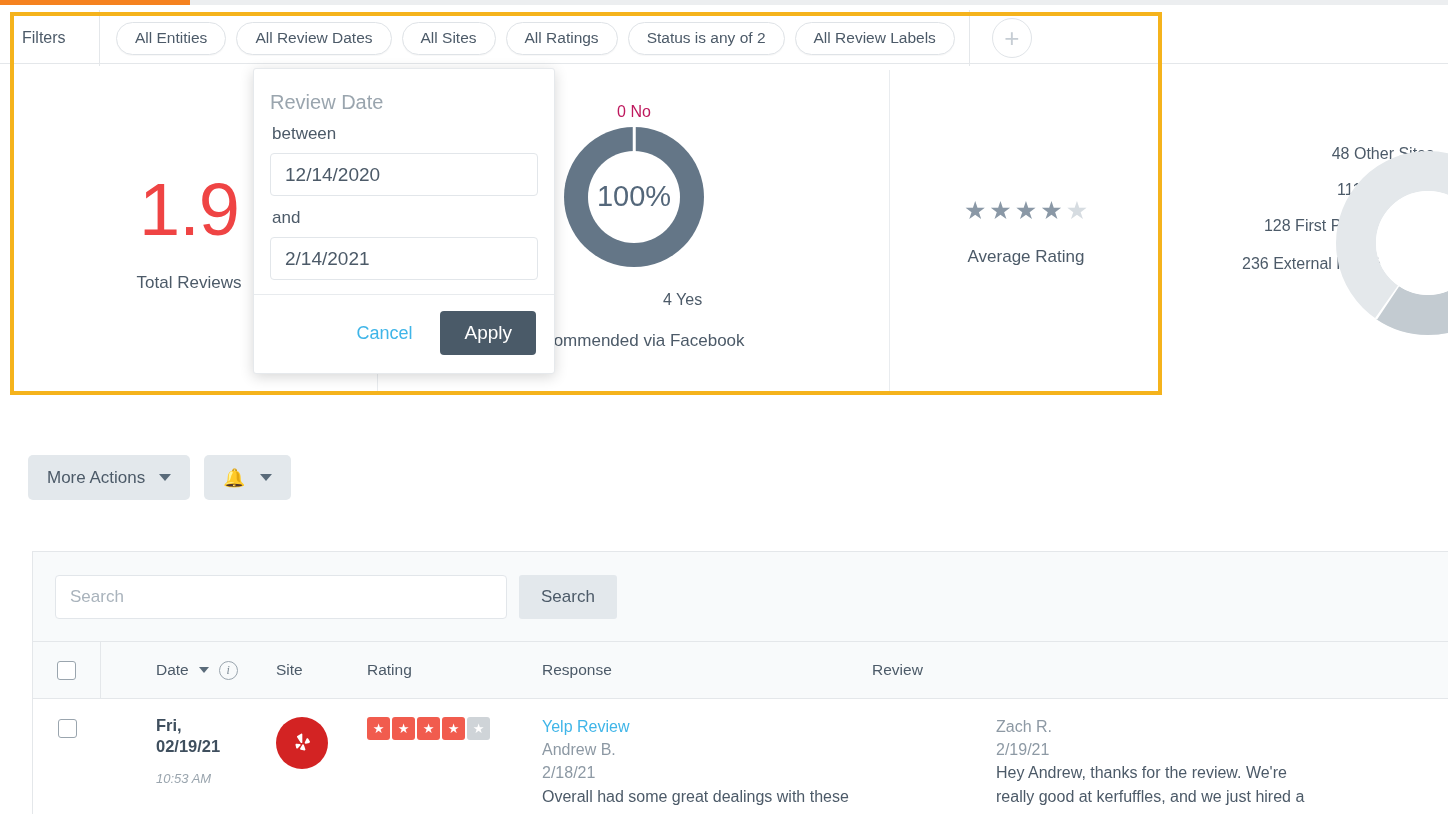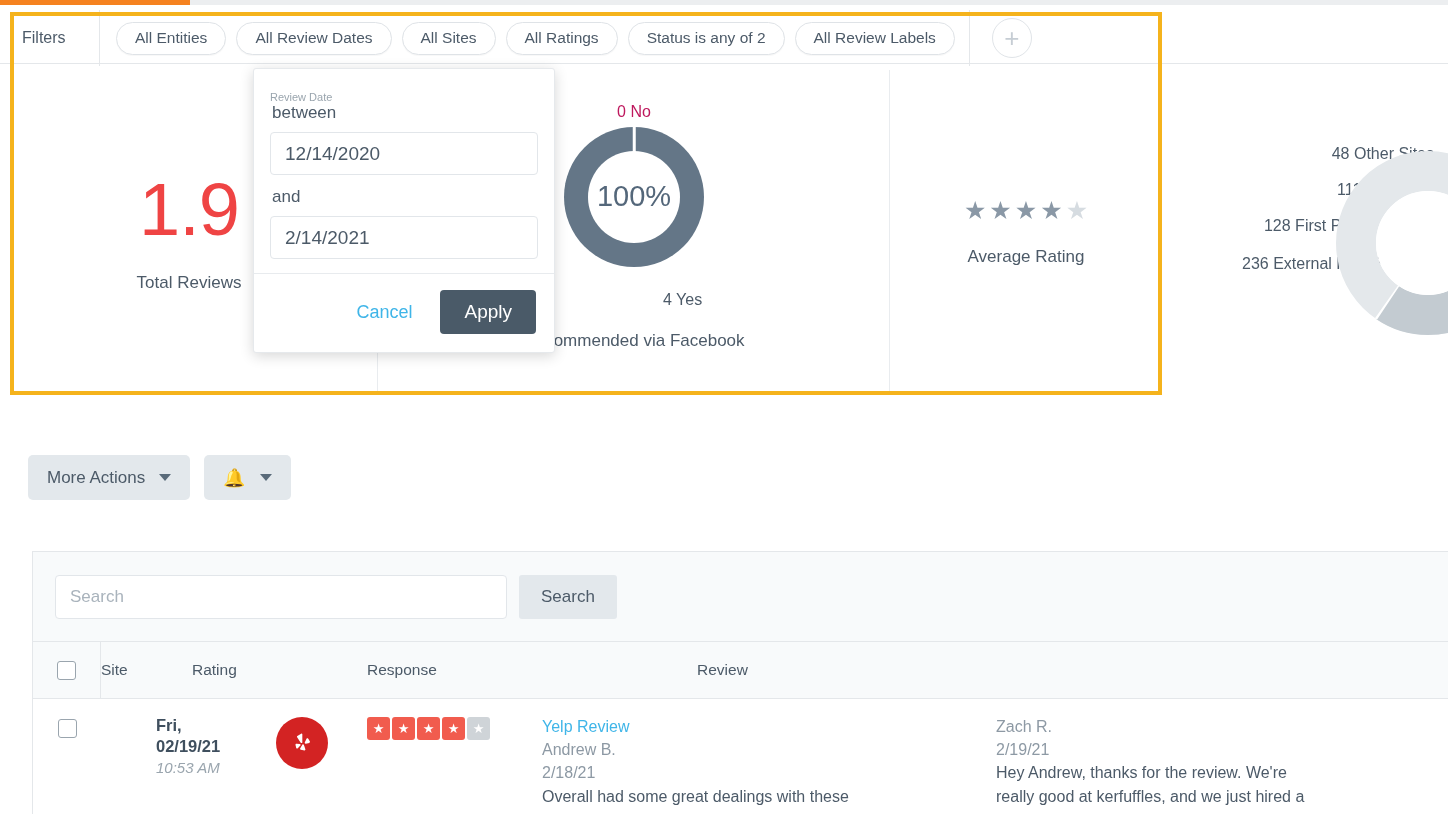--- a/index.html
+++ b/index.html
@@ -154,21 +154,21 @@
     font-size:12px; display:inline-flex;align-items:center;justify-content:center;
     color:#7d8a95; font-style:italic; font-family:"Liberation Serif", serif;
   }
   .sort-caret{ width:0;height:0;border-left:5px solid transparent;border-right:5px solid transparent;border-top:6px solid #5a6b7a;}
 
   #table-row{ display:flex; padding-top:16px; font-size:16px; }
   .rc{ }
   .rc-check{ width:68px; display:flex; justify-content:center; padding-top:4px; }
   .rc-date{ width:175px; padding-left:55px; line-height:1.25; }
   .rc-date b{ color:#3f4f5e; font-size:16.5px;margin-top:24px; }
-  .rc-date .tm{ color:#9aa5ae; font-style:italic; font-size:15px; display:block; margin-top:2px;}
+  .rc-date .tm{ color:#9aa5ae; font-style:italic; font-size:13px; display:block; margin-top:14px;}
   .rc-site{ width:91px; display:flex; justify-content:flex-start; }
   .yelp-badge{
     width:52px;height:52px;border-radius:50%;background:#d32323;
     display:flex;align-items:center;justify-content:center; margin-top:2px;
   }
   .rc-rating{ width:175px; padding-top:2px;}
   .stars-box{ display:flex; gap:2px; }
   .sbox{ width:23px;height:23px;background:#f15c4e;border-radius:3px;display:flex;align-items:center;justify-content:center;color:#fff;font-size:13px;line-height:1;}
   .sbox.off{ background:#cfd4d8; }
   .rc-review{ width:454px; line-height:1.45; }
@@ -179,21 +179,21 @@
   .rc-response .rsub{ color:#8d99a4; }
   .rc-response .rtext{ color:#4c5a68; }
 
   
   #date-popup{
     position:absolute; left:253px; top:68px; width:302px;
     background:#fff; border:1px solid #e6e9ec; border-radius:3px;
     box-shadow:0 3px 14px rgba(0,0,0,.16); z-index:60;
   }
   #date-popup-body{ padding:22px 16px 14px 16px; }
-  #popup-title{ font-size:11px; color:#9aa5ae; }
+  #popup-title{ font-size:20px; color:#9aa5ae; margin-bottom:10px; }
   .popup-conj{ font-size:17px; color:#4c5a68; margin:0 0 9px 2px; }
   .date-field{
     width:100%; height:43px; border:1px solid #e2e6ea; border-radius:4px;
     padding:0 14px; font-size:19px; color:#4c5a68; background:#fff;
     font-family:"Liberation Sans", sans-serif; outline:none;
   }
   #popup-footer{
     border-top:1px solid #e8ebee; padding:16px 18px 18px 18px;
     display:flex; align-items:center; justify-content:flex-end; gap:22px;
   }
@@ -312,20 +312,25 @@
 
   <div id="search-bar">
     <input id="search-input" placeholder="Search" style="">
     <button id="search-button">Search</button>
   </div>
 
   <div id="table-head">
     <div class="hc hc-check">
       <span class="chk"></span>
     </div>
+    <div class="hc hc-date">
+      <span>Date</span>
+      <span class="sort-caret"></span>
+      <span class="info-icon">i</span>
+    </div>
     <div class="hc hc-site">Site</div>
     <div class="hc hc-rating">Rating</div>
     <div class="hc hc-response">Response</div>
     <div class="hc hc-review">Review</div>
   </div>
 
   <div id="table-row">
     <div class="rc rc-check">
       <span class="chk"></span>
     </div>

